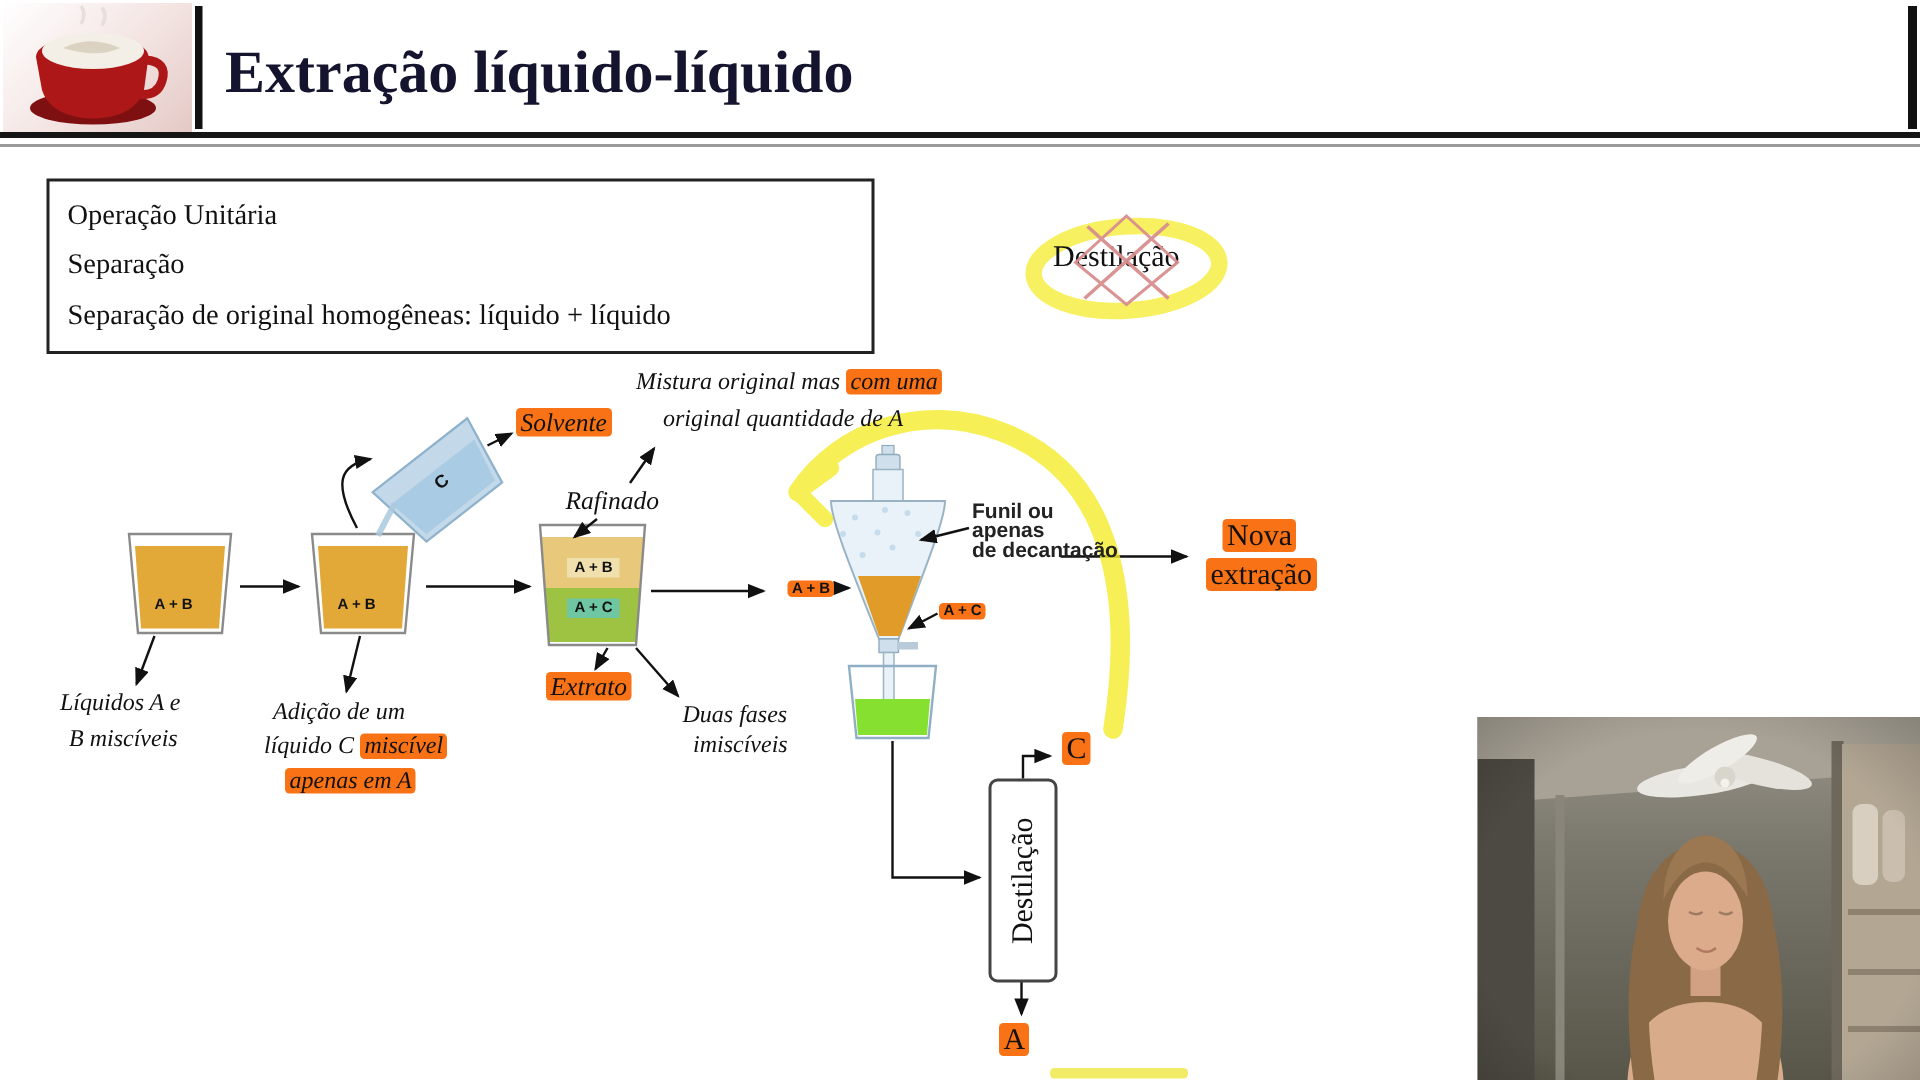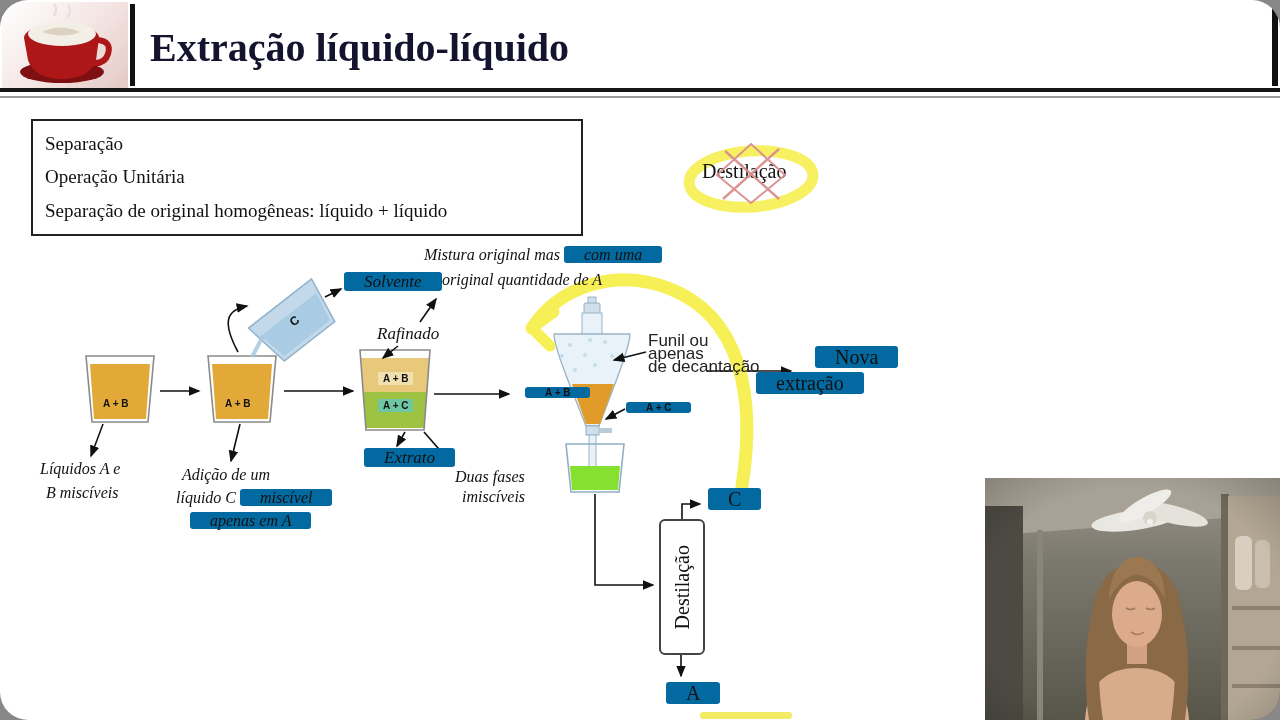--- a/index.html
+++ b/index.html
@@ -1,41 +1,41 @@
 <!DOCTYPE html>
 <html><head>
 <meta charset="utf-8">
 <style>
   html,body{margin:0;padding:0;}
   body{background:#888;}
   #screen{position:relative;width:1280px;height:720px;background:#ffffff;overflow:hidden;
-          font-family:"Liberation Serif",serif;color:#111;border-radius:28px;}
+          font-family:"Liberation Serif",serif;color:#111;}
   .abs{position:absolute;}
   .z1{z-index:1;} .z2{z-index:2;} .z3{z-index:3;} .z4{z-index:4;}
 
   
   #page-title{left:150px;top:24px;font-size:40px;font-weight:bold;color:#14142e;white-space:nowrap;}
   #logo-box{left:2px;top:2px;width:126px;height:86px;background:linear-gradient(135deg,#ffffff 0%,#f3e4e2 55%,#e4c9c6 100%);}
   .hdr-bar{background:#111;}
   #rule-black{left:0;top:88px;width:1280px;height:4px;background:#151515;}
   #rule-gray{left:0;top:96px;width:1280px;height:2px;background:#9a9a9a;}
 
   
   #info-box{left:31px;top:119px;width:524px;height:101px;border:2px solid #222;background:#fff;
             padding:6px 12px;display:flex;flex-direction:column;justify-content:space-around;}
   #info-box div{font-size:19px;white-space:nowrap;}
 
   
   .lbl{white-space:nowrap;}
   .ital{font-style:italic;font-size:17px;}
   .ital-sm{font-style:italic;font-size:16px;}
-  .hl{background:#0369a1;padding:0 20px;border-radius:3px;}
+  .hl{background:#f97316;padding:0 3px;border-radius:3px;}
   .chip-sm{font-family:"Liberation Sans",sans-serif;font-weight:bold;font-size:10px;white-space:nowrap;}
   .beaker-lbl{font-family:"Liberation Sans",sans-serif;font-weight:bold;font-size:10px;white-space:nowrap;}
-  .funil-lbl{font-family:"Liberation Sans",sans-serif;font-weight:normal;font-size:17px;line-height:13px;color:#222;}
+  .funil-lbl{font-family:"Liberation Sans",sans-serif;font-weight:bold;font-size:14px;line-height:13px;color:#222;}
   .big-lbl{font-size:20px;white-space:nowrap;}
 
   #destil-box{left:659px;top:519px;width:42px;height:132px;border:2px solid #444;border-radius:6px;
               background:#fff;display:flex;align-items:center;justify-content:center;}
   #destil-box span{writing-mode:vertical-rl;transform:rotate(180deg);font-size:20px;}
 
   #webcam{left:985px;top:478px;width:295px;height:242px;background:#55534b;overflow:hidden;}
   #bottom-smear{left:700px;top:712px;width:92px;height:7px;background:#efe74a;opacity:.85;border-radius:3px;}
 </style>
 </head>
@@ -53,22 +53,22 @@
       <path d="M52,14 q4,-7 0,-12 M66,15 q4,-7 0,-12" stroke="#e8dede" stroke-width="2.5" fill="none"></path>
     </svg>
   </div>
   <div class="abs hdr-bar z2" style="left:130px;top:4px;width:5px;height:82px;"></div>
   <div class="abs hdr-bar z2" style="left:1272px;top:4px;width:6px;height:82px;"></div>
   <div id="page-title" class="abs z2">Extração líquido-líquido</div>
   <div id="rule-black" class="abs z1"></div>
   <div id="rule-gray" class="abs z1"></div>
 
   <div id="info-box" class="abs z2">
+    <div>Operação Unitária</div>
     <div>Separação</div>
-    <div>Operação Unitária</div>
     <div>Separação de original homogêneas: líquido + líquido</div>
   </div>
 
   <div class="abs z2 lbl" style="left:702px;top:160px;font-size:20px;">Destilação</div>
 
   <svg class="abs z1" style="left:0;top:0;" width="1280" height="720" viewBox="0 0 1280 720">
     <defs>
       <marker id="ah" markerWidth="9" markerHeight="8" refX="6.5" refY="3" orient="auto">
         <path d="M0,0 L7.5,3 L0,6 Z" fill="#111"></path>
       </marker>
@@ -188,21 +188,21 @@
 
   <div class="abs z2 funil-lbl" style="left:648px;top:334px;">
     <div>Funil ou</div>
     <div>apenas</div>
     <div>de decantação</div>
   </div>
   <div class="abs z2 chip-sm hl" style="left:525px;top:387px;">A + B</div>
   <div class="abs z2 chip-sm hl" style="left:626px;top:402px;">A + C</div>
 
   <div class="abs z2 big-lbl" style="left:815px;top:346px;"><span class="hl">Nova</span></div>
-  <div class="abs z2 big-lbl" style="left:756px;top:372px;text-align:center;"><span class="hl">extração</span></div>
+  <div class="abs z2 big-lbl" style="left:804px;top:372px;text-align:center;"><span class="hl">extração</span></div>
 
   <div class="abs z2 big-lbl" style="left:708px;top:488px;"><span class="hl">C</span></div>
   <div class="abs z2 big-lbl" style="left:666px;top:682px;"><span class="hl">A</span></div>
 
   <div id="destil-box" class="abs z2">
     <span>Destilação</span>
   </div>
 
   <div id="bottom-smear" class="abs z2"></div>
 

